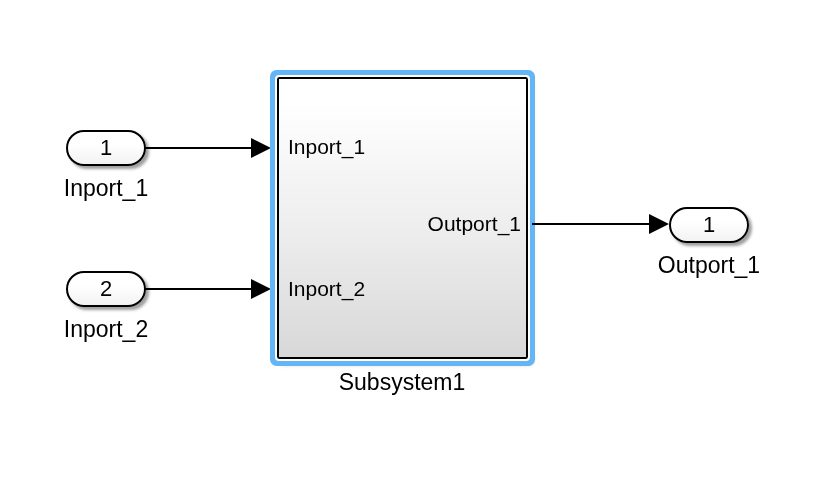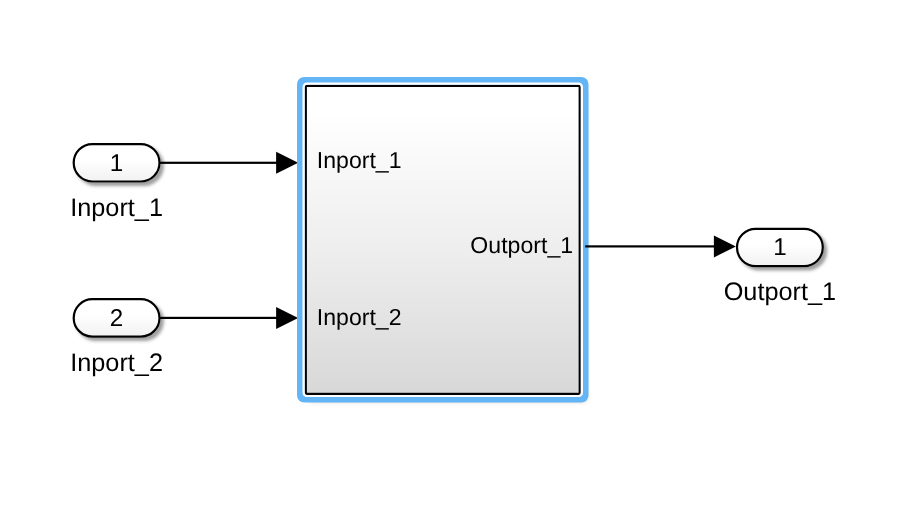--- a/index.html
+++ b/index.html
@@ -108,20 +108,21 @@
 
   <div class="signal-line" style="left:145px; top:288px; width:108px;"></div>
   <div class="arrowhead" style="left:251px; top:279px;"></div>
 
   <div class="subsystem"></div>
 
   <span class="port-label" style="left:288px; top:135px;">Inport_1</span>
   <span class="port-label" style="left:288px; top:277px;">Inport_2</span>
   <span class="port-label" style="right:311px; top:212px;">Outport_1</span>
 
+  <div class="block-label" style="left:271px; top:369px; width:262px;">Subsystem1</div>
 
   <div class="signal-line" style="left:532px; top:223px; width:119px;"></div>
   <div class="arrowhead" style="left:649px; top:214px;"></div>
 
   <div class="stadium" style="left:669px; top:207px;">
     <span class="port-number">1</span>
   </div>
   <div class="block-label" style="left:629px; top:252px;">Outport_1</div>
 
 </div>

